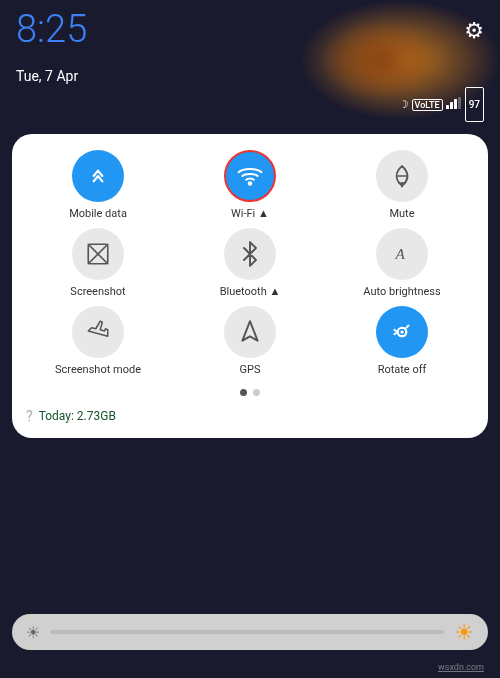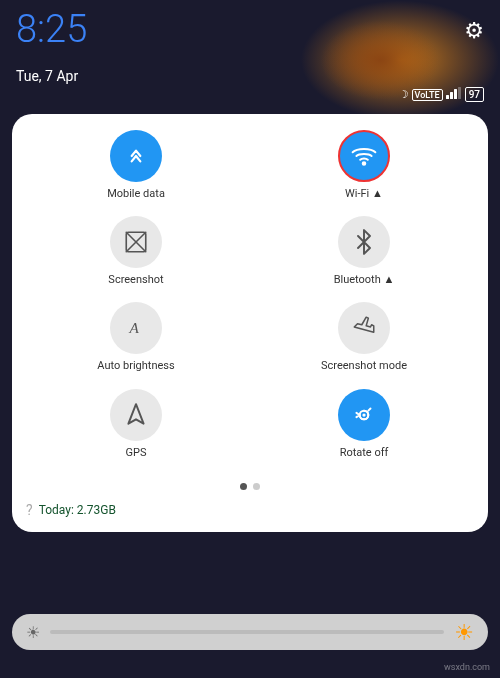--- a/index.html
+++ b/index.html
@@ -83,23 +83,23 @@
       position: relative;
       z-index: 10;
       margin: 8px 12px;
       background: white;
       border-radius: 20px;
       padding: 16px 12px 12px 12px;
     }
 
     .tiles-grid {
       display: grid;
-      grid-template-columns: repeat(2, 1fr);
-      gap: 16px 4px;
-      margin-bottom: 24px;
+      grid-template-columns: repeat(3, 1fr);
+      gap: 8px 4px;
+      margin-bottom: 12px;
     }
 
     .tile {
       display: flex;
       flex-direction: column;
       align-items: center;
       gap: 5px;
       cursor: pointer;
     }
 
@@ -205,24 +205,25 @@
 
     .brightness-right-icon {
       font-size: 20px;
       color: #ff9800;
     }
 
     
     .watermark {
       position: absolute;
       bottom: 6px;
-      right: 10px;
+      right: 16px;
       font-size: 9px;
       color: rgba(255,255,255,0.4);
       z-index: 20;
+      text-decoration: underline;
     }
 
     
     .tile-svg {
       width: 26px;
       height: 26px;
       fill: none;
       stroke: currentColor;
       stroke-width: 1.8;
       stroke-linecap: round;
@@ -246,21 +247,21 @@
       <span class="status-icon-text">☽</span>
       <span class="status-icon-text" style="font-size:9px;border:1px solid white;padding:0 2px;border-radius:2px;">VoLTE</span>
       <span class="status-icon-text">
         <svg width="16" height="12" viewBox="0 0 16 12" fill="white">
           <rect x="0" y="8" width="3" height="4" rx="0.5"></rect>
           <rect x="4" y="5" width="3" height="7" rx="0.5"></rect>
           <rect x="8" y="2" width="3" height="10" rx="0.5"></rect>
           <rect x="12" y="0" width="3" height="12" rx="0.5" opacity="0.3"></rect>
         </svg>
       </span>
-      <span class="status-icon-text" style="font-size:10px;border:1px solid white;padding:1px 3px;border-radius:2px;text-align:center;"> 97 </span>
+      <span class="status-icon-text" style="font-size:10px;border:1px solid white;padding:11px 3px;border-radius:2px;text-align:center;"> 97 </span>
     </div>
   </div>
 </div>
 
 <div class="quick-panel">
 
   <div class="tiles-grid">
 
     <div class="tile">
       <div class="tile-icon active">
@@ -278,20 +279,32 @@
           <path d="M1.5 8.5 C5.5 4.5 18.5 4.5 22.5 8.5" stroke-width="1.8"></path>
           <path d="M5 12 C7.5 9.5 16.5 9.5 19 12" stroke-width="1.8"></path>
           <path d="M8.5 15.5 C10 14 14 14 15.5 15.5" stroke-width="1.8"></path>
           <circle cx="12" cy="19" r="1.2" fill="white"></circle>
         </svg>
       </div>
       <div class="tile-label">Wi-Fi ▲</div>
     </div>
 
 
+    <div class="tile">
+      <div class="tile-icon inactive">
+        <svg class="tile-svg" viewBox="0 0 24 24" stroke="#555" fill="none">
+          <path d="M12 3 C12 3 7 7 7 12 C7 17 12 21 12 21" stroke-width="1.5"></path>
+          <path d="M12 3 C12 3 17 7 17 12 C17 17 12 21 12 21"></path>
+          <line x1="7" y1="12" x2="17" y2="12" stroke-width="1.5"></line>
+          <line x1="12" y1="18" x2="12" y2="22" stroke-width="1.5"></line>
+          <path d="M15 18 A5 5 0 0 1 9 18" stroke-width="1.5"></path>
+        </svg>
+      </div>
+      <div class="tile-label">Mute</div>
+    </div>
 
     <div class="tile">
       <div class="tile-icon inactive">
         <svg class="tile-svg" viewBox="0 0 24 24" stroke="#555" fill="none">
           <rect x="3" y="3" width="18" height="18" rx="2" stroke-width="1.5"></rect>
           <line x1="3" y1="3" x2="21" y2="21" stroke-width="1.5"></line>
           <line x1="21" y1="3" x2="3" y2="21" stroke-width="1.5"></line>
         </svg>
       </div>
       <div class="tile-label">Screenshot</div>

